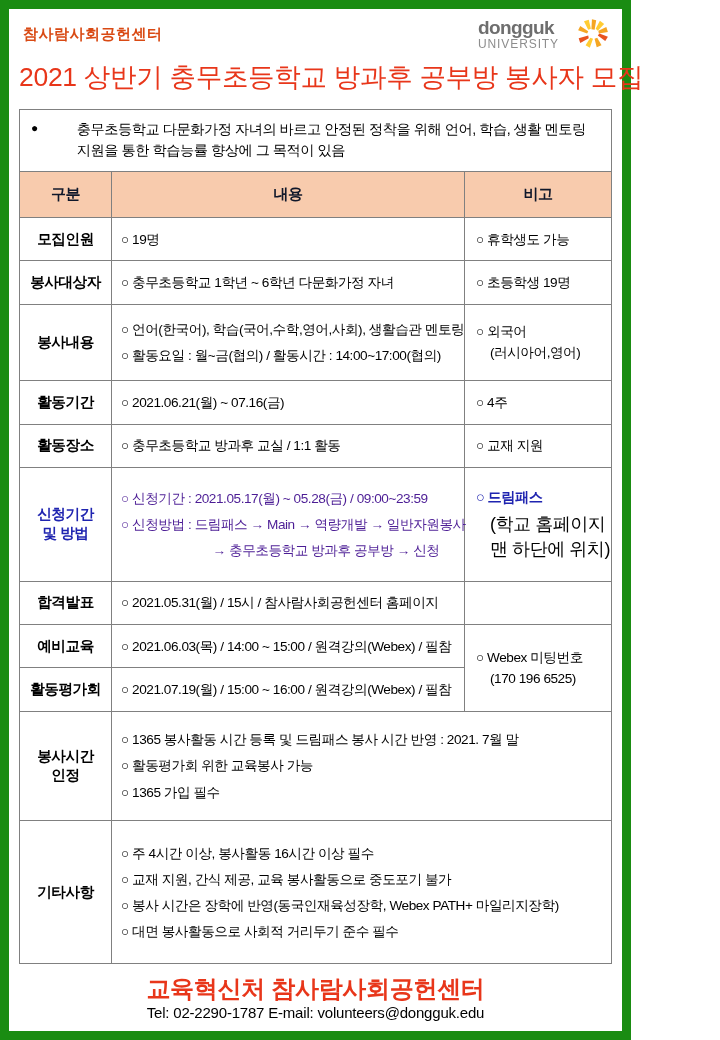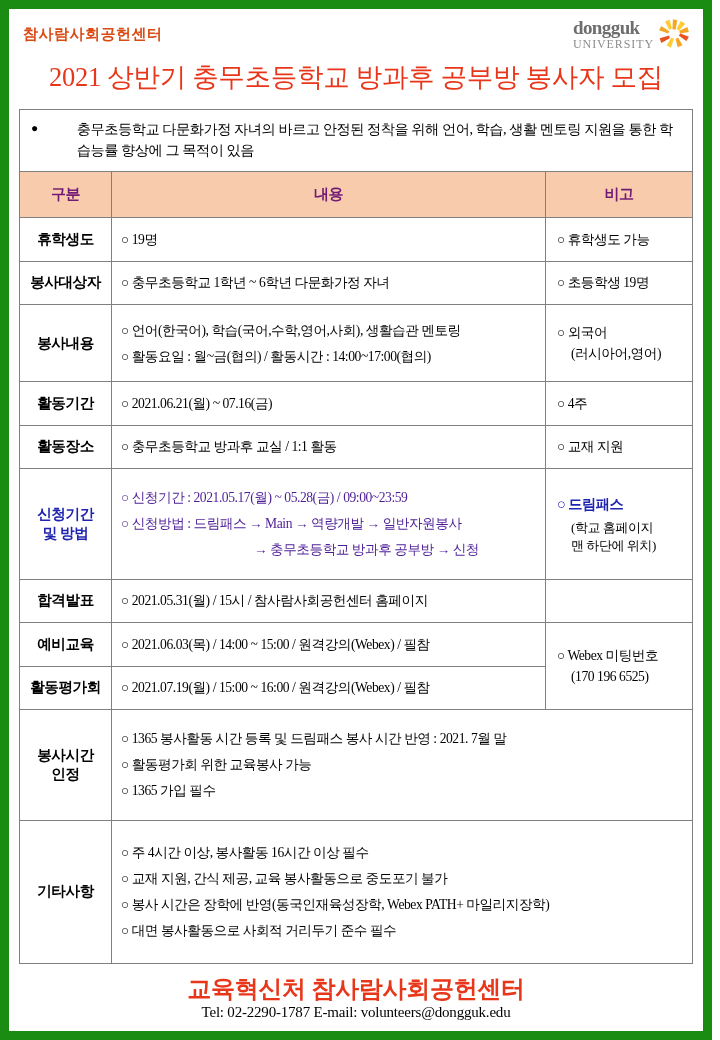--- a/index.html
+++ b/index.html
@@ -6,28 +6,27 @@
 
   html, body {
     width: 720px;
     height: 1040px;
     background: #ffffff;
     font-family: "Liberation Sans", "DejaVu Sans", sans-serif;
   }
 
   .poster {
     position: relative;
-    width: 712px;
+    width: 631px;
     height: 1040px;
     background: #ffffff;
     border: 9px solid #1a8c12;
     padding: 6px 10px 4px 10px;
     display: flex;
     flex-direction: column;
-    font-family: Liberation Serif, serif;
   }
 
   
   .topbar {
     display: flex;
     align-items: center;
     justify-content: space-between;
     height: 38px;
     padding: 0 2px 0 4px;
     flex: 0 0 auto;
@@ -35,21 +34,21 @@
   .brand-text {
     color: #D94A14;
     font-weight: bold;
     font-size: 15px;
     letter-spacing: 0.5px;
     white-space: nowrap;
   }
   .logo {
     display: flex;
     align-items: center;
-    gap: 3px;
+    gap: 17px;
     margin-left: 17px;
   }
   .logo-words {
     display: flex;
     flex-direction: column;
     align-items: flex-start;
     line-height: 1;
   }
   .logo-main {
     font-size: 19px;
@@ -109,21 +108,21 @@
     border: 1px solid #808080;
     vertical-align: middle;
     letter-spacing: -0.45px;
   }
 
   thead th {
     background: #F8CBAD;
     font-size: 15px;
     font-weight: bold;
     height: 46px;
-    color: #701a75;
+    color: #0f172a;
   }
 
   td.label {
     text-align: center;
     font-weight: bold;
     font-size: 14.6px;
     color: #000;
     line-height: 1.3;
     padding: 3px 2px;
   }
@@ -138,21 +137,21 @@
 
   .line { display: block; white-space: nowrap; }
   .line + .line { margin-top: 5px; }
   .sub { display: block; padding-left: 14px; white-space: nowrap; }
 
   
   .blue      { color: #4c1d95; }
   .blue-bold { color: #1F24B0; font-weight: bold; }
   td.label.blue { color: #1F24B0; }
   td.note .note-bold { font-weight: bold; font-size: 14.2px; }
-  td.note .note-small { font-size: 13px; line-height: 1.4; }
+  td.note .note-small { font-size: 18px; line-height: 1.4; }
 
   .c { text-align: center; }
 
   
   .footer {
     text-align: center;
     padding: 11px 0 6px 0;
     flex: 0 0 auto;
   }
   .footer-org {
@@ -213,21 +212,21 @@
     <thead>
       <tr>
         <th>구분</th>
         <th>내용</th>
         <th>비고</th>
       </tr>
     </thead>
     <tbody>
 
       <tr>
-        <td class="label">휴학생도</td>
+        <td class="label">모집인원</td>
         <td class="body">
           <span class="line">○ 19명</span>
         </td>
         <td class="note">
           <span class="line">○ 휴학생도 가능</span>
         </td>
       </tr>
 
       <tr>
         <td class="label">봉사대상자</td>

